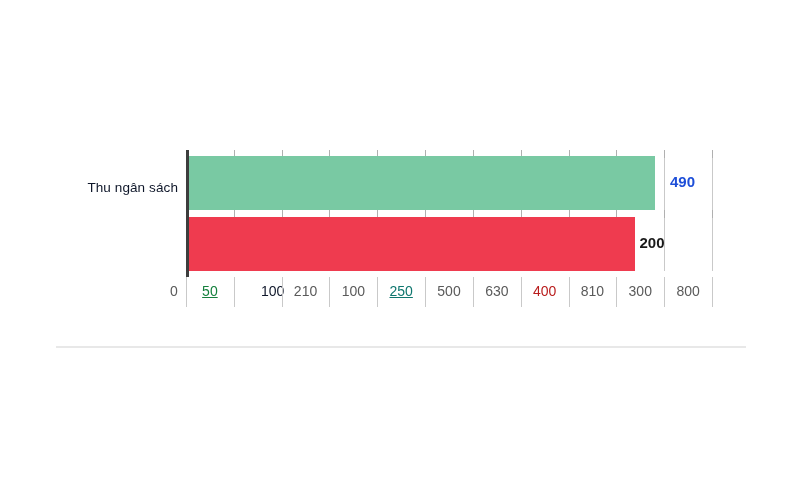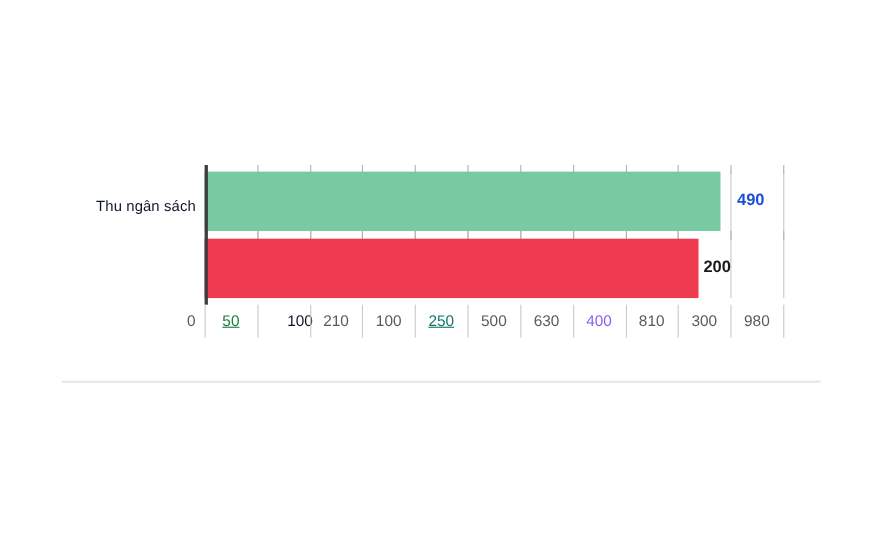--- a/index.html
+++ b/index.html
@@ -202,26 +202,26 @@
       <div class="x-tick" style="color: rgb(90, 90, 90); width: 44px; left: 133.545px;">210</div>
       <div class="x-tick-sep" style="left: 131.636px; background: rgb(201, 201, 201);"></div>
       <div class="x-tick" style="color: rgb(90, 90, 90); width: 44px; left: 181.364px;">100</div>
       <div class="x-tick-sep" style="left: 179.455px; background: rgb(201, 201, 201);"></div>
       <div class="x-tick" style="color: #0f766e; width: 44px; left: 229.182px; text-decoration: underline;">250</div>
       <div class="x-tick-sep" style="left: 227.273px; background: rgb(201, 201, 201);"></div>
       <div class="x-tick" style="color: rgb(90, 90, 90); width: 44px; left: 277px;">500</div>
       <div class="x-tick-sep" style="left: 275.091px; background: rgb(201, 201, 201);"></div>
       <div class="x-tick" style="color: rgb(90, 90, 90); width: 44px; left: 324.818px;">630</div>
       <div class="x-tick-sep" style="left: 322.909px; background: rgb(201, 201, 201);"></div>
-      <div class="x-tick" style="color: #8b5cf6; width: 44px; left: 372.636px;">400</div>
+      <div class="x-tick" style="color: #b91c1c; width: 44px; left: 372.636px;">400</div>
       <div class="x-tick-sep" style="left: 370.727px; background: rgb(201, 201, 201);"></div>
       <div class="x-tick" style="color: rgb(90, 90, 90); width: 44px; left: 420.455px;">810</div>
       <div class="x-tick-sep" style="left: 418.545px; background: rgb(201, 201, 201);"></div>
       <div class="x-tick" style="color: rgb(90, 90, 90); width: 44px; left: 468.273px;">300</div>
       <div class="x-tick-sep" style="left: 466.364px; background: rgb(201, 201, 201);"></div>
-      <div class="x-tick" style="color: rgb(90, 90, 90); width: 44px; left: 516.091px;">980</div>
+      <div class="x-tick" style="color: rgb(90, 90, 90); width: 44px; left: 516.091px;">800</div>
       <div class="x-tick-sep" style="left: 514.182px; background: rgb(201, 201, 201);"></div>
       <div class="x-tick-sep" style="left: 562px; background: rgb(201, 201, 201);"></div>
     </div>
 
   <div id="bottom-divider" style="background: rgb(232, 232, 232);"></div>
 
 </div>
 
 </body></html>

